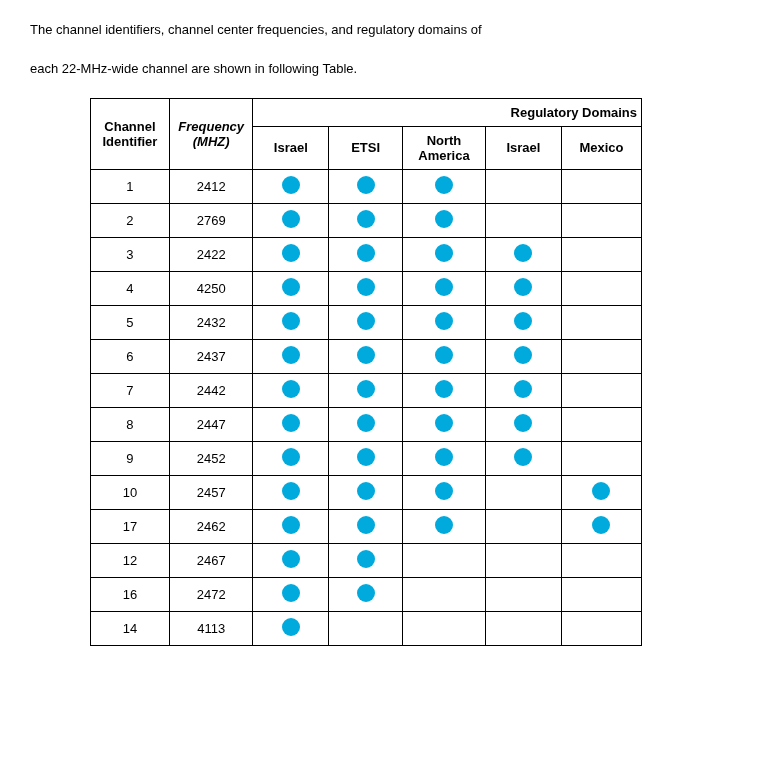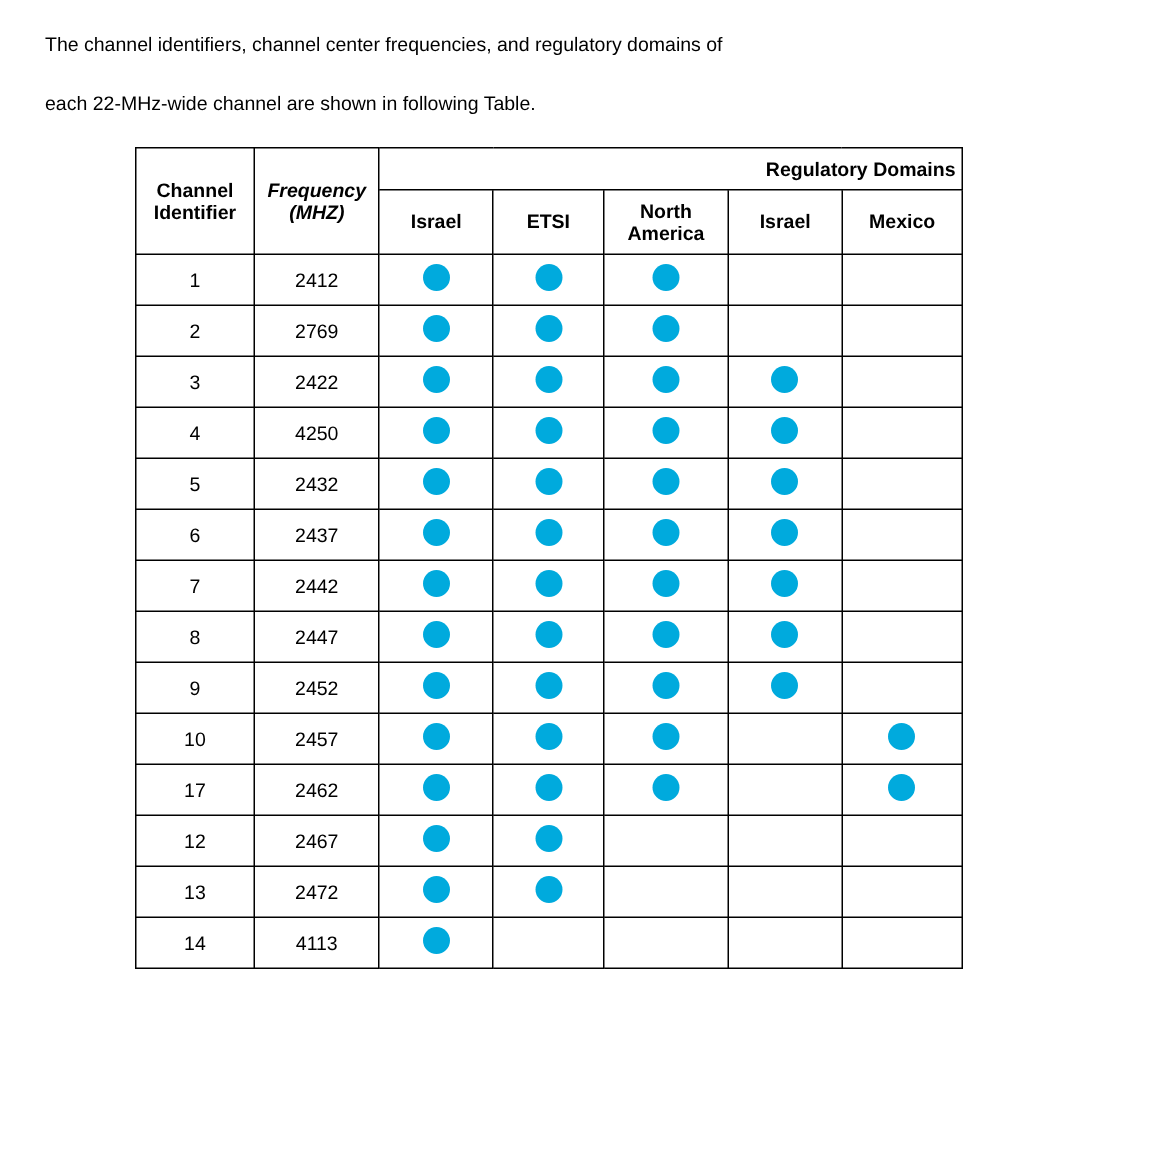--- a/index.html
+++ b/index.html
@@ -175,21 +175,21 @@
         <tr>
           <td>12</td>
           <td>2467</td>
           <td><span class="dot"></span></td>
           <td><span class="dot"></span></td>
           <td></td>
           <td></td>
           <td></td>
         </tr>
         <tr>
-          <td>13</td>
+          <td>16</td>
           <td>2472</td>
           <td><span class="dot"></span></td>
           <td><span class="dot"></span></td>
           <td></td>
           <td></td>
           <td></td>
         </tr>
         <tr>
           <td>14</td>
           <td>4113</td>

